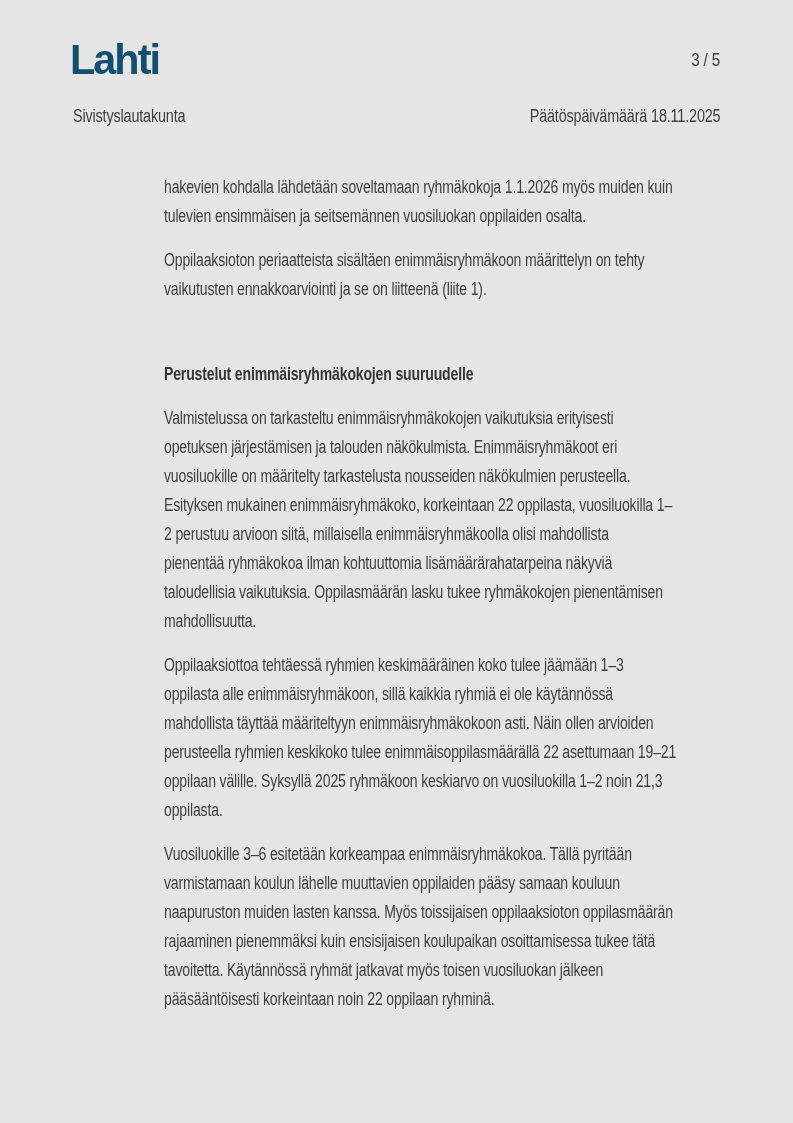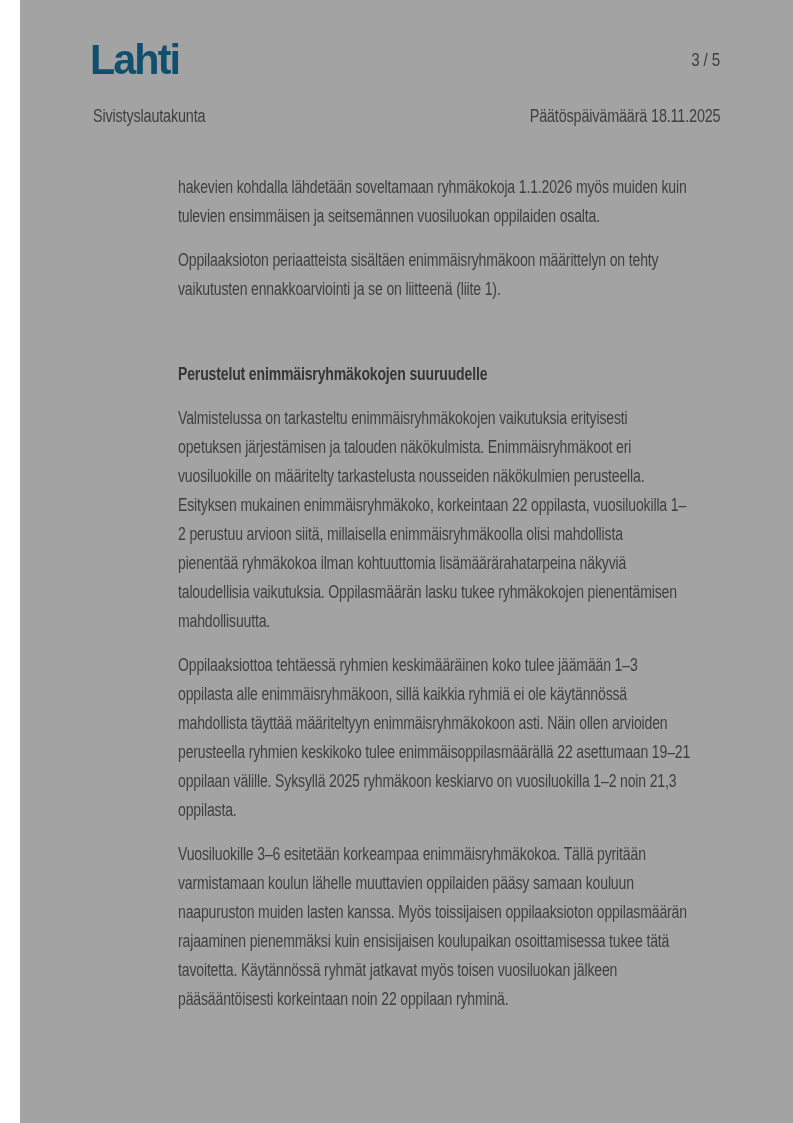--- a/index.html
+++ b/index.html
@@ -12,22 +12,21 @@
     width: 793px;
     height: 1123px;
     position: relative;
     font-family: "Liberation Sans", sans-serif;
     color: #3f3f3f;
     overflow: hidden;
   }
   .page {
     position: absolute;
     inset: 0;
-    background: #a3a3a3;
-    margin-left: 20px;
+    background: #e5e5e5;
   }
 
   
   .logo {
     position: absolute;
     left: 70px;
     top: 38px;
     font-size: 43px;
     font-weight: bold;
     letter-spacing: -2px;
@@ -66,21 +65,21 @@
     letter-spacing: -0.2px;
     line-height: 22px;
     transform: scaleX(0.80);
     transform-origin: 100% 0;
     white-space: nowrap;
   }
 
   
   .content {
     position: absolute;
-    left: 158px;
+    left: 164px;
     top: 173px;
     width: 620px;
   }
   .content p, .content h2 {
     margin: 0 0 15px 0;
     font-size: 18px;
     line-height: 29px;
     letter-spacing: -0.2px;
     white-space: pre-line;
     width: 740px;

